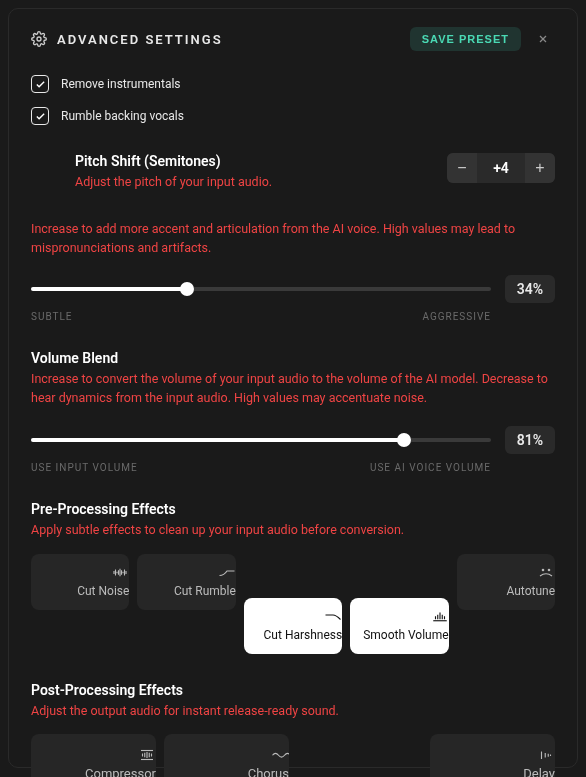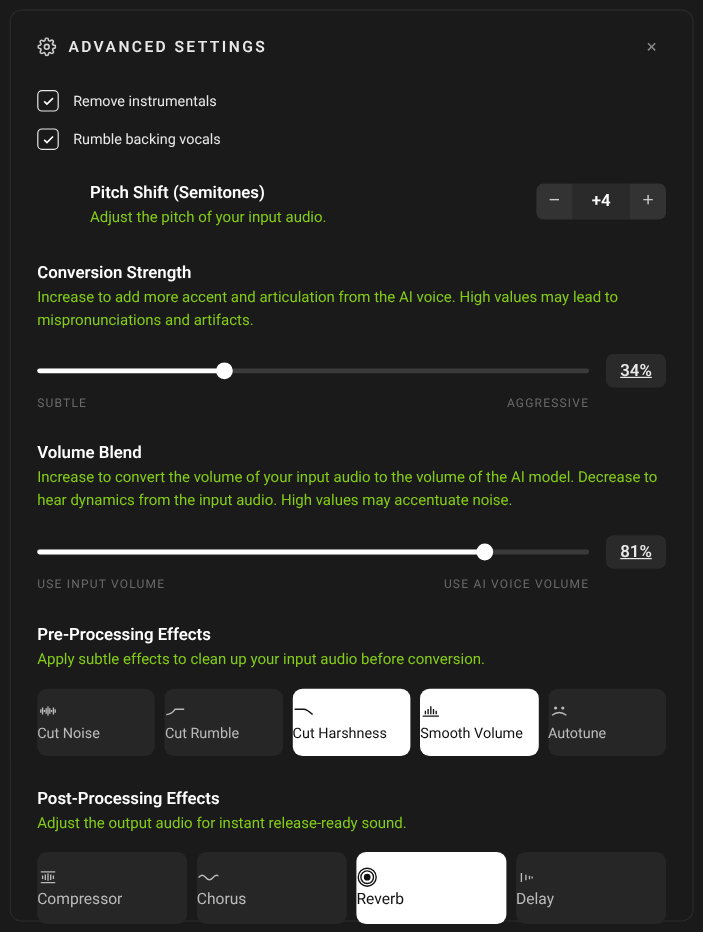--- a/index.html
+++ b/index.html
@@ -77,21 +77,21 @@
   }
   .section { margin-top: 28px; }
   .section-title {
     font-size: 14px;
     font-weight: 600;
     color: #fff;
     margin-bottom: 4px;
   }
   .section-desc {
     font-size: 12.5px;
-    color: #84cc16;
+    color: #ef4444;
     line-height: 1.5;
   }
   .pitch-row {
     display: flex;
     align-items: flex-start;
     justify-content: space-between;
     gap: 16px;
     margin-top: 28px;
     margin-left: 44px;
   }
@@ -150,21 +150,20 @@
     transform: translate(-50%, -50%);
   }
   .slider-value {
     background: #2a2a2a;
     border-radius: 6px;
     padding: 6px 10px;
     font-size: 14px;
     font-weight: 600;
     min-width: 50px;
     text-align: center;
-    text-decoration: underline;
   }
   .slider-labels {
     display: flex;
     justify-content: space-between;
     margin-top: 8px;
     font-size: 10px;
     letter-spacing: 1px;
     color: #6a6a6a;
     text-transform: uppercase;
   }
@@ -173,30 +172,31 @@
     gap: 8px;
     margin-top: 14px;
   }
   .effect-card {
     flex: 1;
     height: 56px;
     background: #262626;
     border-radius: 8px;
     display: flex;
     flex-direction: column;
-    align-items: flex-start;
+    align-items: flex-end;
     justify-content: center;
     gap: 4px;
     cursor: pointer;
     font-size: 12px;
     color: #bbb;
   }
   .effect-card.active {
     background: #fff;
     color: #111;
+    margin-top: 44px;
   }
   .effect-card.active .effect-icon { color: #111; }
   .effect-icon {
     width: 18px; height: 14px;
     display: flex;
     align-items: center;
     justify-content: center;
     color: #bbb;
   }
   .post-row .effect-card { height: 60px; font-size: 13px; }
@@ -207,20 +207,21 @@
 <div class="panel">
 
   <div class="header">
     <span class="gear-icon">
       <svg viewBox="0 0 24 24" fill="none" stroke="#ccc" stroke-width="2">
         <circle cx="12" cy="12" r="3"></circle>
         <path d="M19.4 15a1.65 1.65 0 0 0 .33 1.82l.06.06a2 2 0 1 1-2.83 2.83l-.06-.06a1.65 1.65 0 0 0-1.82-.33 1.65 1.65 0 0 0-1 1.51V21a2 2 0 1 1-4 0v-.09a1.65 1.65 0 0 0-1-1.51 1.65 1.65 0 0 0-1.82.33l-.06.06a2 2 0 1 1-2.83-2.83l.06-.06a1.65 1.65 0 0 0 .33-1.82 1.65 1.65 0 0 0-1.51-1H3a2 2 0 1 1 0-4h.09a1.65 1.65 0 0 0 1.51-1 1.65 1.65 0 0 0-.33-1.82l-.06-.06a2 2 0 1 1 2.83-2.83l.06.06a1.65 1.65 0 0 0 1.82.33h0a1.65 1.65 0 0 0 1-1.51V3a2 2 0 1 1 4 0v.09a1.65 1.65 0 0 0 1 1.51 1.65 1.65 0 0 0 1.82-.33l.06-.06a2 2 0 1 1 2.83 2.83l-.06.06a1.65 1.65 0 0 0-.33 1.82v0a1.65 1.65 0 0 0 1.51 1H21a2 2 0 1 1 0 4h-.09a1.65 1.65 0 0 0-1.51 1z"></path>
       </svg>
     </span>
     <div class="header-title">ADVANCED SETTINGS</div>
+    <button class="save-preset">SAVE PRESET</button>
     <div class="close-btn">
       <svg width="12" height="12" viewBox="0 0 24 24" fill="none" stroke="currentColor" stroke-width="2.5">
           <line x1="18" y1="6" x2="6" y2="18"></line>
           <line x1="6" y1="6" x2="18" y2="18"></line>
         </svg>
     </div>
   </div>
 
   <div>
     <div class="checkbox-row">
@@ -247,21 +248,20 @@
       <div class="section-desc">Adjust the pitch of your input audio.</div>
     </div>
     <div class="stepper">
       <button class="stepper-btn">−</button>
       <div class="stepper-val">+4</div>
       <button class="stepper-btn">+</button>
     </div>
   </div>
 
   <div class="section">
-    <div class="section-title">Conversion Strength</div>
     <div class="section-desc">Increase to add more accent and articulation from the AI voice. High values may lead to mispronunciations and artifacts.</div>
     <div class="slider-wrap">
       <div class="slider-track">
         <div class="slider-fill" id="strength-fill" style="width: 34%;"></div>
         <div class="slider-thumb" id="strength-thumb" style="left: 34%;"></div>
       </div>
       <div class="slider-value">34%</div>
     </div>
     <div class="slider-labels" style="padding-right:64px">
       <span>SUBTLE</span>

